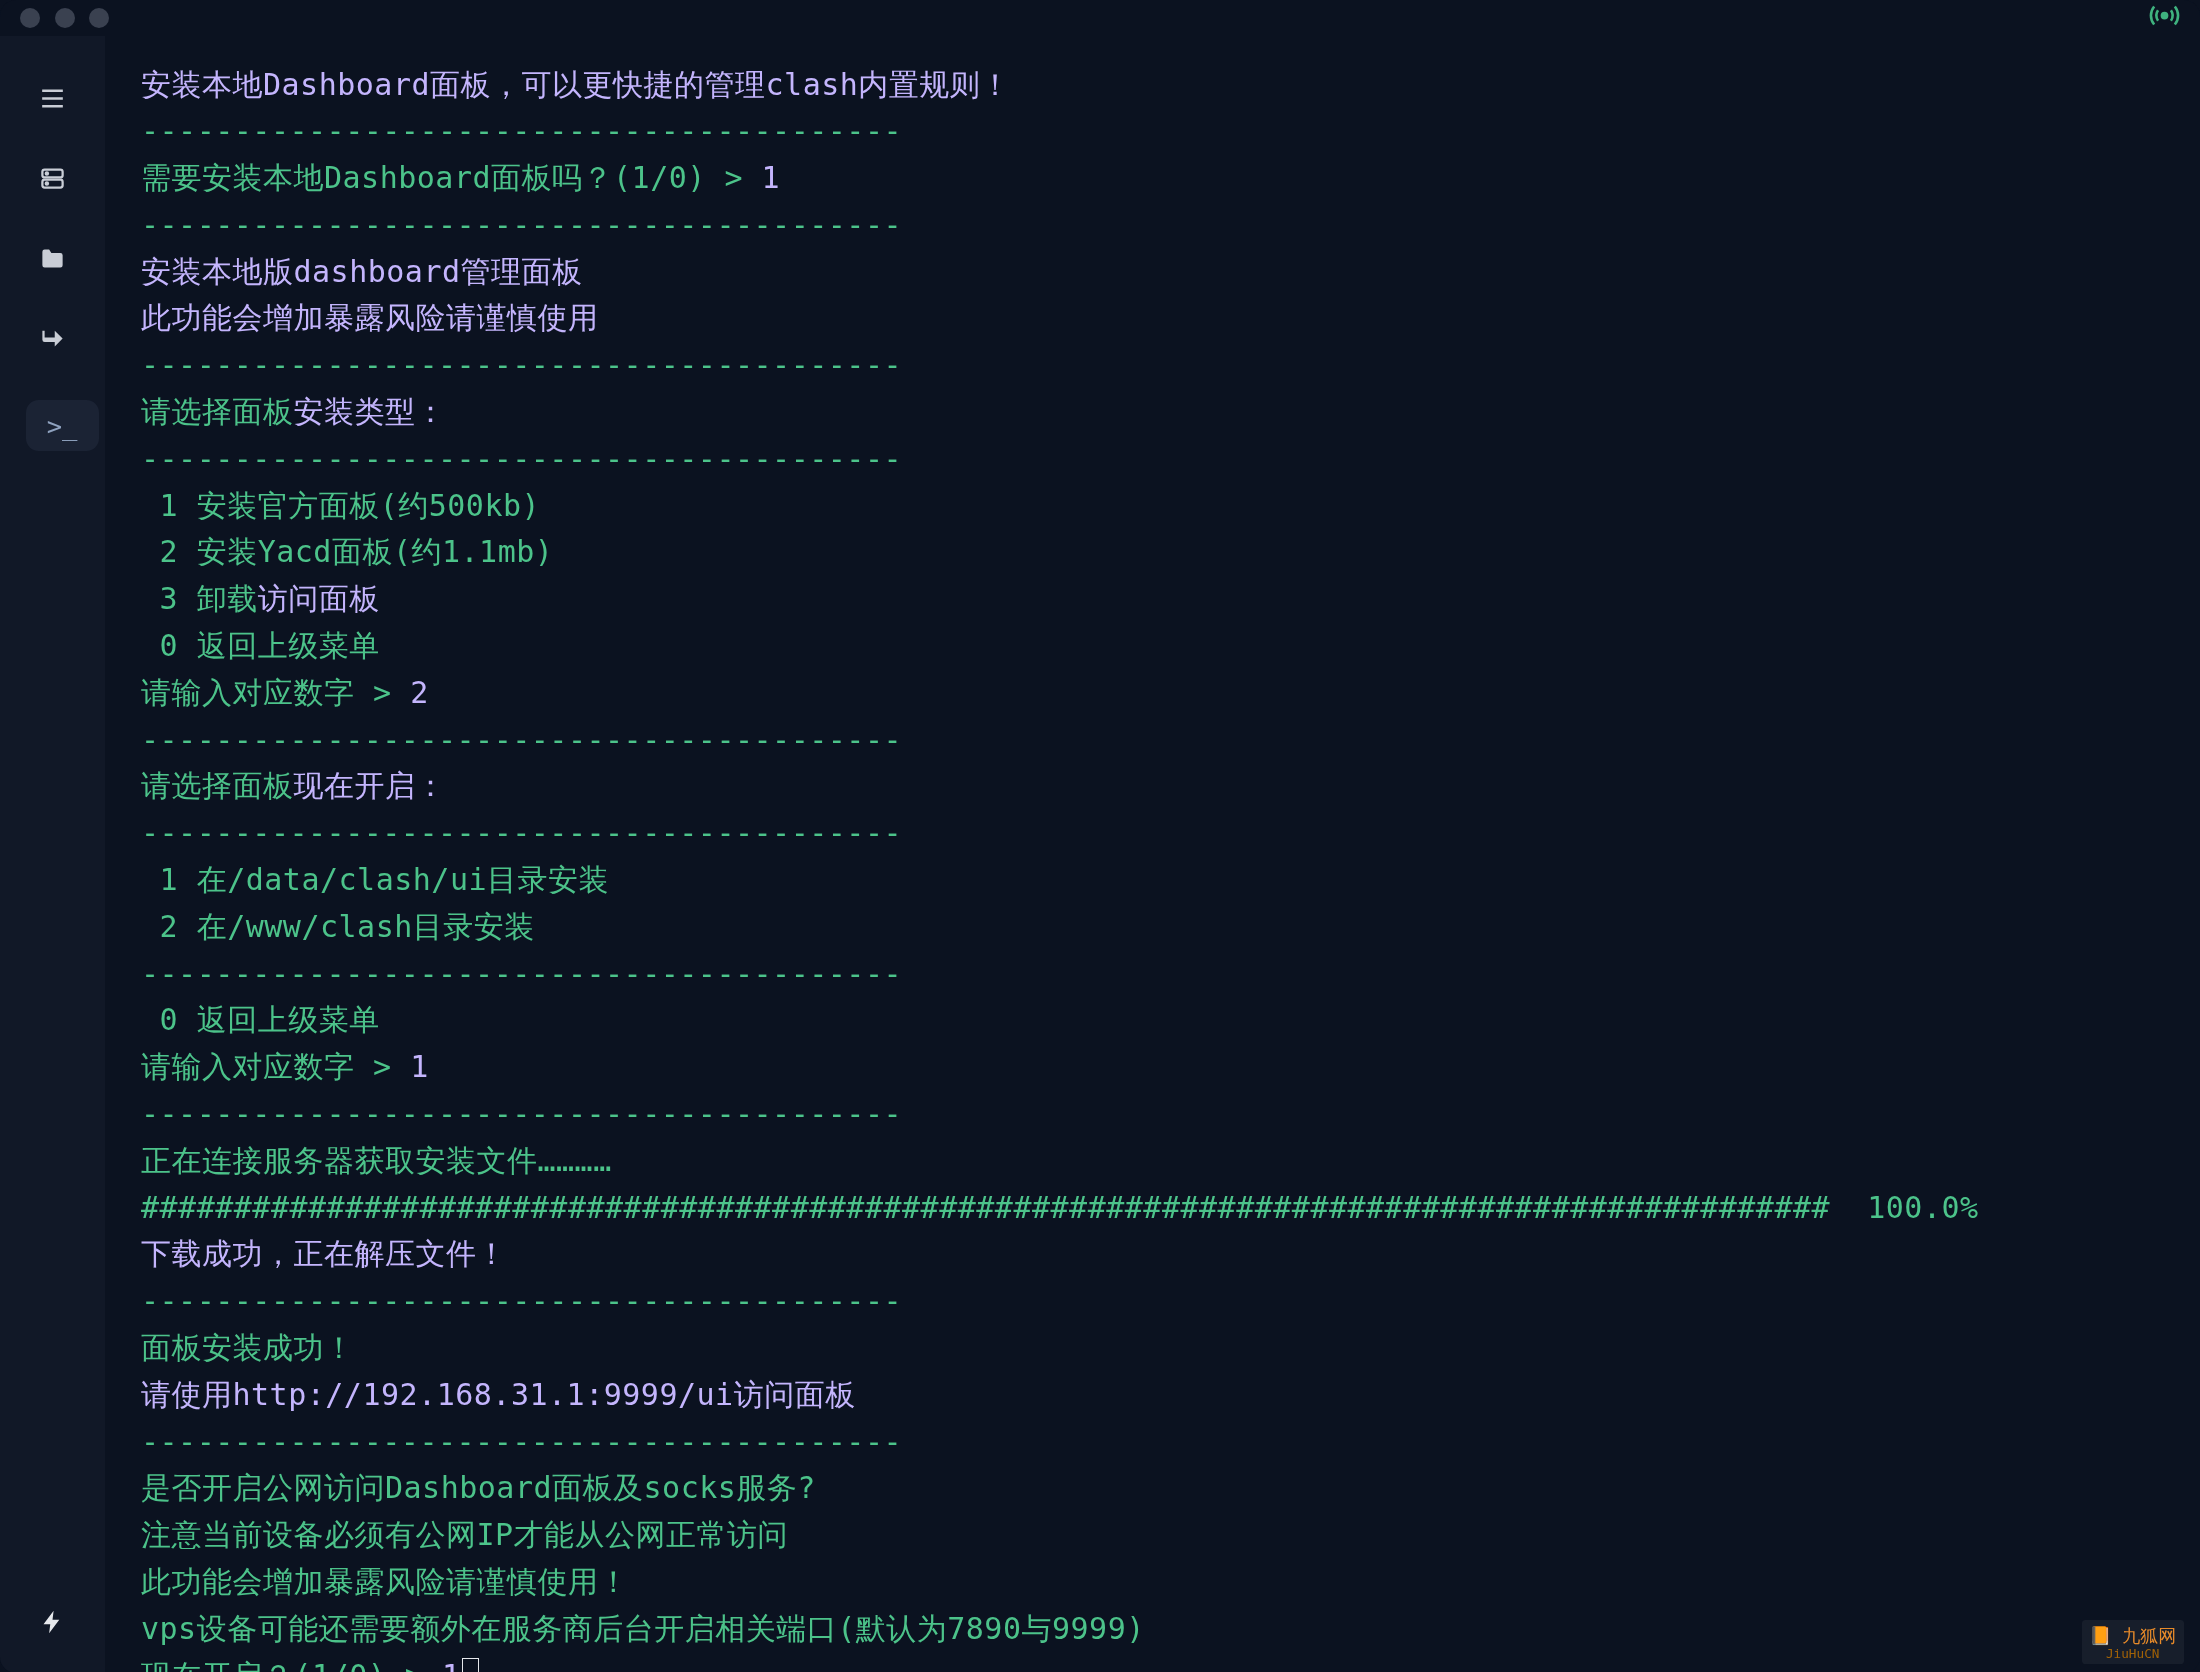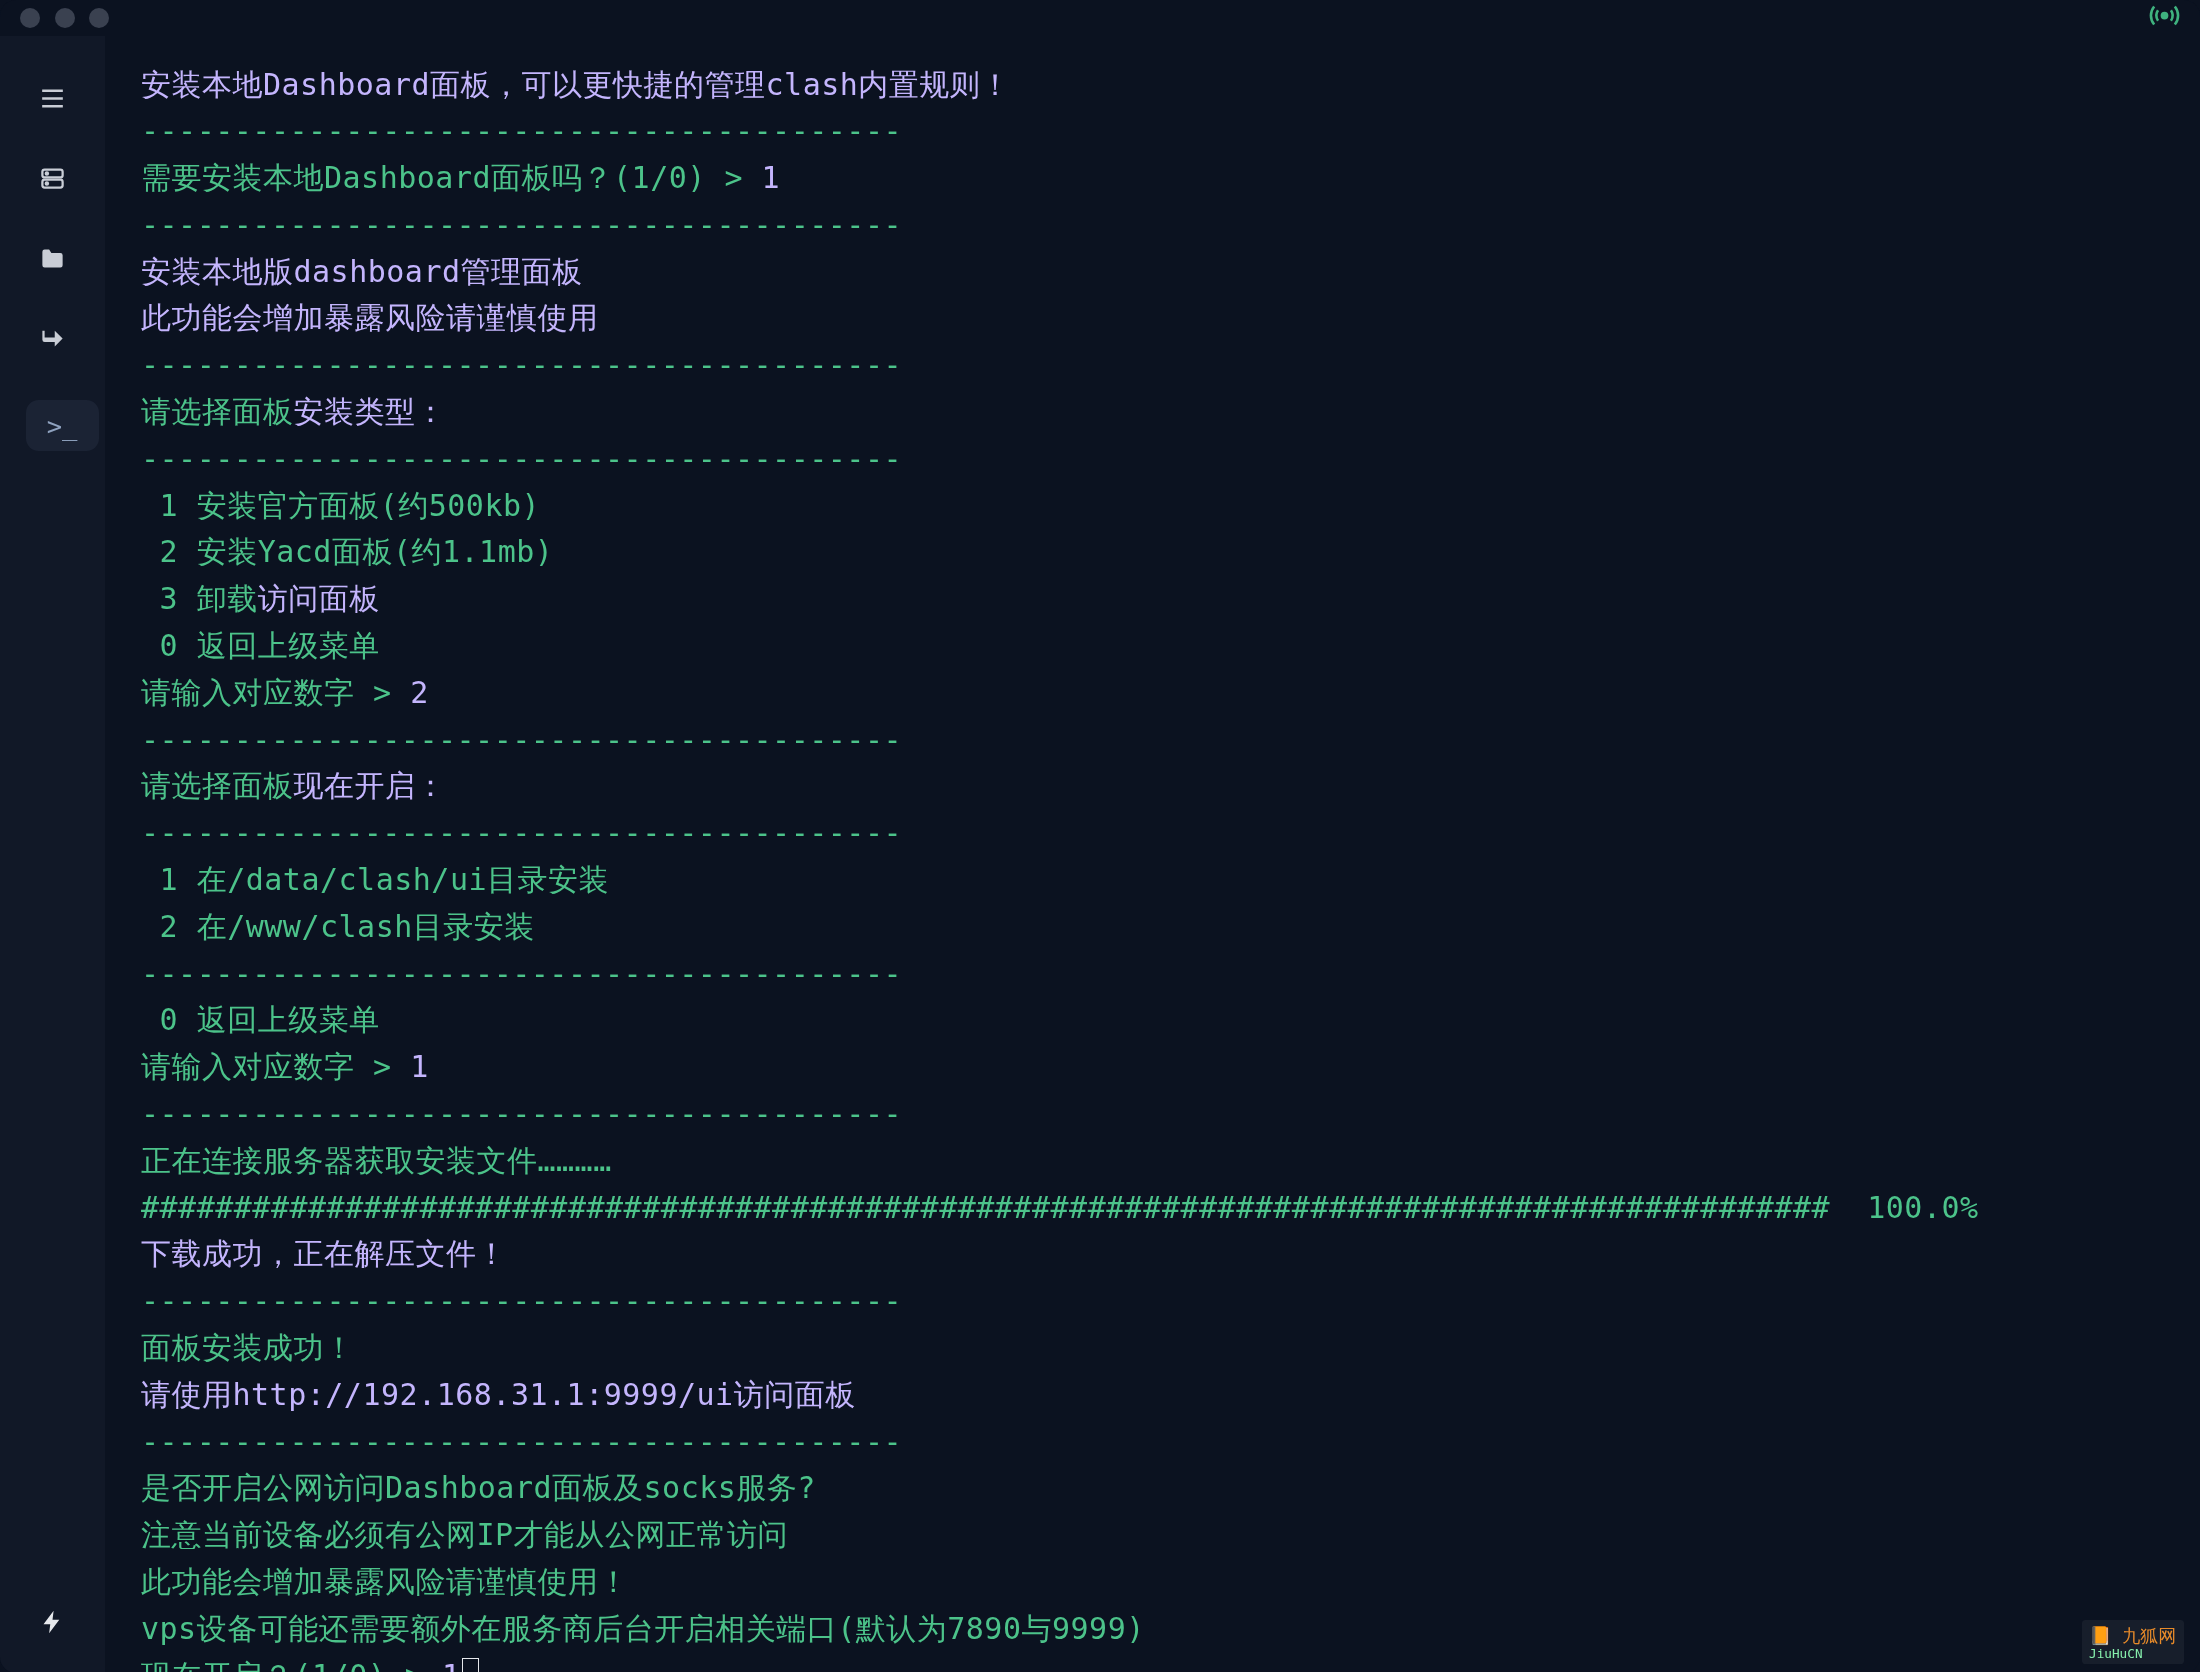--- a/index.html
+++ b/index.html
@@ -98,22 +98,23 @@
   }
   .watermark {
     position: absolute;
     right: 16.4px; bottom: 9px;
     display: flex; align-items: center; gap: 5.5px;
     font-size: 18px;
     color: #e88b2a;
     background: rgba(255,255,255,0.05);
     padding: 3.6px 7.3px;
     border-radius: 3.6px;
-  }
-  .watermark .sub { color: #86efac; font-size: 12.7px; display:block; line-height:1;}
+    text-align: center;
+  }
+  .watermark .sub { color: #a16207; font-size: 12.7px; display:block; line-height:1;}
 </style>
 </head>
 <body>
 
 <div class="window">
   <div class="titlebar">
     <div class="traffic-lights">
       <div class="dot"></div>
       <div class="dot"></div>
       <div class="dot"></div>

